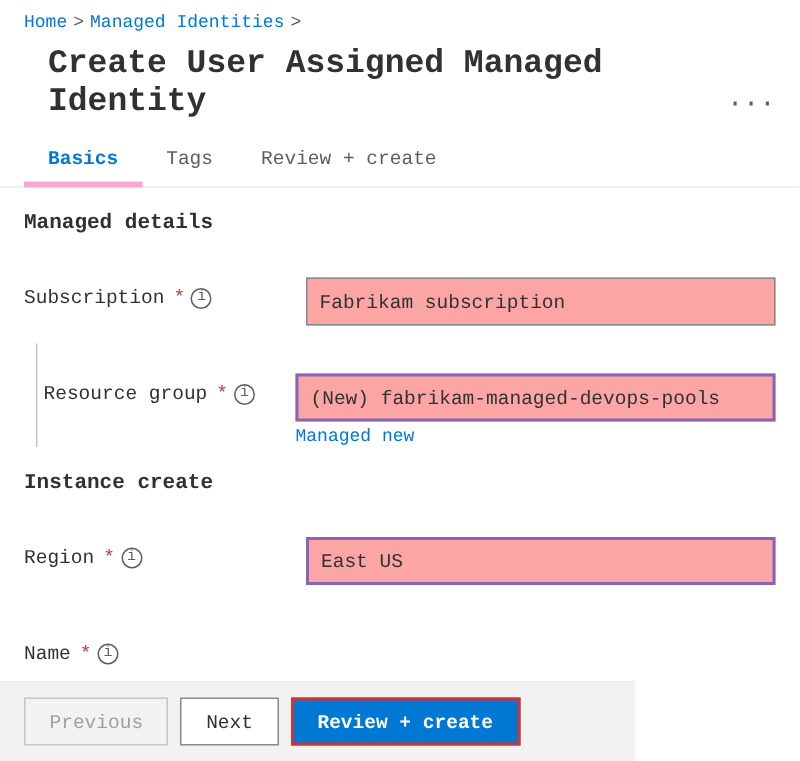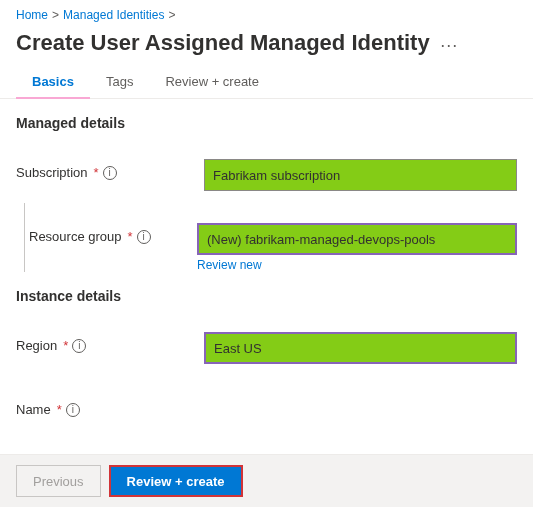--- a/index.html
+++ b/index.html
@@ -1,15 +1,15 @@
 <!DOCTYPE html>
 <html><head>
   <meta charset="utf-8">
   <style>
-    * { box-sizing: border-box; margin: 0; padding: 0; }
+    * { box-sizing: border-box; margin: 0; padding: 0; font-family: Liberation Mono, monospace; }
     body {
       font-family: 'Segoe UI', Arial, sans-serif;
       font-size: 13px;
       background: #fff;
       color: #323130;
       width: 533px;
       height: 507px;
       overflow: hidden;
     }
     .breadcrumb {
@@ -20,20 +20,21 @@
       align-items: center;
       gap: 4px;
     }
     .breadcrumb span { color: #605e5c; }
     .breadcrumb a { color: #0078d4; text-decoration: none; cursor: pointer; }
     .page-header {
       padding: 4px 16px 10px;
       display: flex;
       align-items: flex-end;
       gap: 10px;
+      margin-left: 16px;
     }
     .page-title {
       font-size: 22px;
       font-weight: 600;
       color: #323130;
     }
     .more-icon {
       font-size: 18px;
       color: #605e5c;
       cursor: pointer;
@@ -47,21 +48,21 @@
     .tab {
       padding: 8px 16px;
       font-size: 13px;
       cursor: pointer;
       border-bottom: 2px solid transparent;
       color: #605e5c;
       margin-bottom: -1px;
     }
     .tab.active {
       color: #0078d4;
-      border-bottom: 2px solid #f9a8d4;
+      border-bottom: 4px solid #f9a8d4;
       font-weight: 600;
     }
     .content {
       padding: 16px 16px 0;
     }
     .section-title {
       font-size: 14px;
       font-weight: 700;
       color: #323130;
       margin-bottom: 8px;
@@ -117,42 +118,42 @@
       flex: 1;
     }
     .form-input {
       width: 100%;
       height: 32px;
       border: 1px solid #8a8886;
       padding: 0 8px;
       font-size: 13px;
       color: #323130;
       outline: none;
-      background: #84cc16;
+      background: #fca5a5;
     }
     .form-input.highlighted {
       border-color: #8764b8;
       border-width: 2px;
     }
     .create-new-link {
       color: #0078d4;
       font-size: 12px;
       text-decoration: none;
       cursor: pointer;
       display: inline-block;
       margin-top: 3px;
     }
     .instance-section {
       margin-top: 16px;
     }
     .footer {
       position: fixed;
       bottom: 0;
       left: 0;
-      width: 533px;
+      width: 423px;
       background: #f3f2f1;
       border-top: 1px solid #edebe9;
       padding: 10px 16px;
       display: flex;
       gap: 8px;
       align-items: center;
     }
     .btn {
       height: 32px;
       padding: 0 16px;
@@ -221,29 +222,29 @@
       <div class="vertical-line"></div>
       <div style="flex:1;">
         <div class="form-row">
           <div class="form-label-col" style="width:160px;">
             <span>Resource group</span>
             <span class="required">*</span>
             <i class="info-icon">i</i>
           </div>
           <div class="form-input-col">
             <input class="form-input highlighted" type="text" value="(New) fabrikam-managed-devops-pools" style="">
-            <a class="create-new-link">Review new</a>
+            <a class="create-new-link">Managed new</a>
           </div>
         </div>
       </div>
     </div>
   </div>
 
   <div class="instance-section">
-    <div class="section-title">Instance details</div>
+    <div class="section-title">Instance create</div>
     <div class="form-grid">
 
       <div class="form-row">
         <div class="form-label-col">
           <span>Region</span>
           <span class="required">*</span>
           <i class="info-icon">i</i>
         </div>
         <div class="form-input-col">
           <input class="form-input highlighted" type="text" value="East US" style="">
@@ -256,14 +257,15 @@
           <span class="required">*</span>
           <i class="info-icon">i</i>
         </div>
       </div>
     </div>
   </div>
 </div>
 
 <div class="footer">
   <button class="btn btn-disabled">Previous</button>
+  <button class="btn">Next</button>
   <button class="btn btn-primary">Review + create</button>
 </div>
 
 </body></html>

